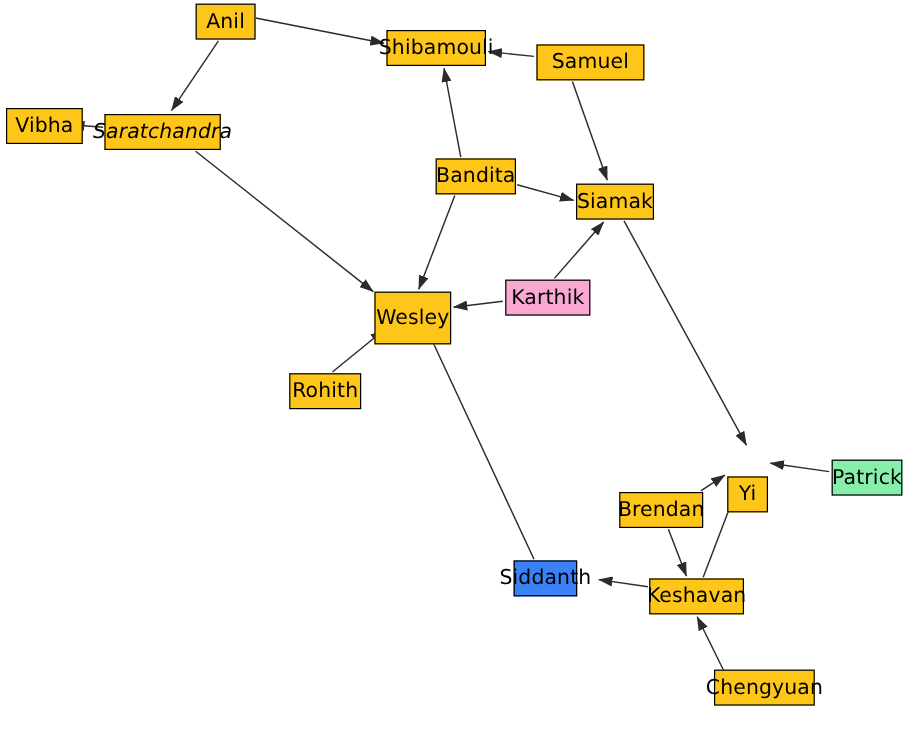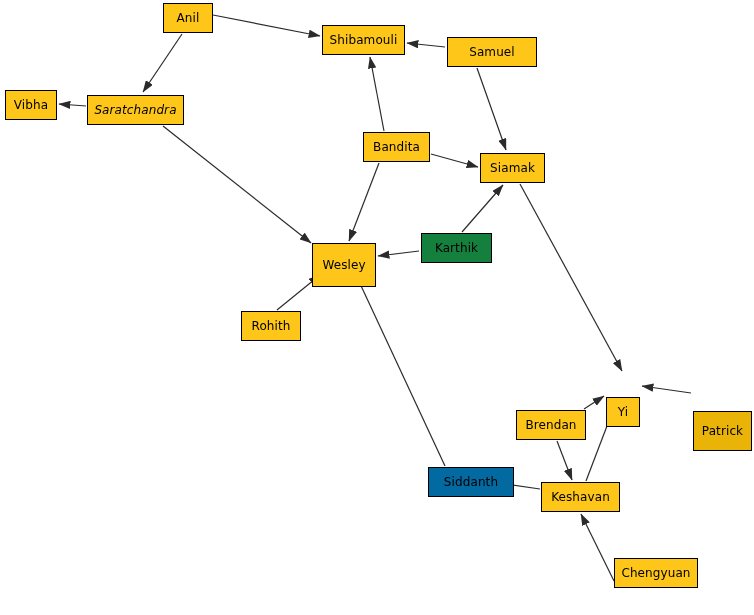--- a/index.html
+++ b/index.html
@@ -28,21 +28,21 @@
   }
   .graph-node {
     position: absolute;
     box-sizing: border-box;
     background: #FFC61A;
     border: 1px solid #000000;
     display: flex;
     align-items: center;
     justify-content: center;
     color: #000000;
-    font-size: 12px;
+    font-size: 17px;
     line-height: 1;
     white-space: nowrap;
     letter-spacing: 0.1px;
     z-index: 2;
   }
   .node-label {
     display: block;
     padding: 0 2px;
   }
 </style>
@@ -84,54 +84,54 @@
   <div id="nodes-group">
       <div class="graph-node" style="left: 163px; top: 3px; width: 50px; height: 30px; background: rgb(255, 198, 26); border-color: rgb(0, 0, 0); color: rgb(0, 0, 0);">
         <span class="node-label">Anil</span>
       </div>
       <div class="graph-node" style="left: 322px; top: 25px; width: 83px; height: 30px; background: rgb(255, 198, 26); border-color: rgb(0, 0, 0); color: rgb(0, 0, 0); text-align: right;">
         <span class="node-label">Shibamouli</span>
       </div>
       <div class="graph-node" style="left: 447px; top: 37px; width: 90px; height: 30px; background: rgb(255, 198, 26); border-color: rgb(0, 0, 0); color: rgb(0, 0, 0);">
         <span class="node-label">Samuel</span>
       </div>
-      <div class="graph-node" style="left: 5px; top: 90px; width: 52px; height: 30px; background: rgb(255, 198, 26); border-color: rgb(0, 0, 0); color: rgb(0, 0, 0);">
+      <div class="graph-node" style="left: 5px; top: 90px; width: 64px; height: 30px; background: rgb(255, 198, 26); border-color: rgb(0, 0, 0); color: rgb(0, 0, 0);">
         <span class="node-label">Vibha</span>
       </div>
       <div class="graph-node" style="left: 87px; top: 95px; width: 97px; height: 30px; background: rgb(255, 198, 26); border-color: rgb(0, 0, 0); color: rgb(0, 0, 0); font-style: italic;">
         <span class="node-label">Saratchandra</span>
       </div>
       <div class="graph-node" style="left: 363px; top: 132px; width: 67px; height: 30px; background: rgb(255, 198, 26); border-color: rgb(0, 0, 0); color: rgb(0, 0, 0); text-align: center;">
         <span class="node-label">Bandita</span>
       </div>
       <div class="graph-node" style="left: 480px; top: 153px; width: 65px; height: 30px; background: rgb(255, 198, 26); border-color: rgb(0, 0, 0); color: rgb(0, 0, 0);">
         <span class="node-label">Siamak</span>
       </div>
-      <div class="graph-node" style="left: 421px; top: 233px; width: 71px; height: 30px; background: #15803d; border-color: rgb(0, 0, 0); color: rgb(0, 0, 0);">
+      <div class="graph-node" style="left: 421px; top: 233px; width: 71px; height: 30px; background: #f9a8d4; border-color: rgb(0, 0, 0); color: rgb(0, 0, 0);">
         <span class="node-label">Karthik</span>
       </div>
       <div class="graph-node" style="left: 312px; top: 243px; width: 64px; height: 44px; background: rgb(255, 198, 26); border-color: rgb(0, 0, 0); color: rgb(0, 0, 0);">
         <span class="node-label">Wesley</span>
       </div>
       <div class="graph-node" style="left: 241px; top: 311px; width: 60px; height: 30px; background: rgb(255, 198, 26); border-color: rgb(0, 0, 0); color: rgb(0, 0, 0);">
         <span class="node-label">Rohith</span>
       </div>
       <div class="graph-node" style="left: 606px; top: 373px; width: 34px; height: 30px; background: rgb(255, 198, 26); border-color: rgb(0, 0, 0); color: rgb(0, 0, 0); margin-top: 24px;">
         <span class="node-label">Yi</span>
       </div>
-      <div class="graph-node" style="left: 693px; top: 383px; width: 59px; height: 40px; background: #eab308; border-color: rgb(0, 0, 0); color: rgb(0, 0, 0); margin-top: 28px;">
+      <div class="graph-node" style="left: 693px; top: 383px; width: 59px; height: 30px; background: #86efac; border-color: rgb(0, 0, 0); color: rgb(0, 0, 0);">
         <span class="node-label">Patrick</span>
       </div>
       <div class="graph-node" style="left: 516px; top: 410px; width: 70px; height: 30px; background: rgb(255, 198, 26); border-color: rgb(0, 0, 0); color: rgb(0, 0, 0);">
         <span class="node-label">Brendan</span>
       </div>
-      <div class="graph-node" style="left: 428px; top: 467px; width: 86px; height: 30px; background: #0369a1; border-color: rgb(0, 0, 0); color: rgb(0, 0, 0);">
+      <div class="graph-node" style="left: 428px; top: 467px; width: 53px; height: 30px; background: #3b82f6; border-color: rgb(0, 0, 0); color: rgb(0, 0, 0);">
         <span class="node-label">Siddanth</span>
       </div>
       <div class="graph-node" style="left: 541px; top: 482px; width: 79px; height: 30px; background: rgb(255, 198, 26); border-color: rgb(0, 0, 0); color: rgb(0, 0, 0);">
         <span class="node-label">Keshavan</span>
       </div>
-      <div class="graph-node" style="left: 595px; top: 558px; width: 84px; height: 30px; background: rgb(255, 198, 26); border-color: rgb(0, 0, 0); color: rgb(0, 0, 0); margin-left: 19px;">
+      <div class="graph-node" style="left: 595px; top: 558px; width: 84px; height: 30px; background: rgb(255, 198, 26); border-color: rgb(0, 0, 0); color: rgb(0, 0, 0);">
         <span class="node-label">Chengyuan</span>
       </div>
     </div>
 
 </div>
 
 </body></html>

